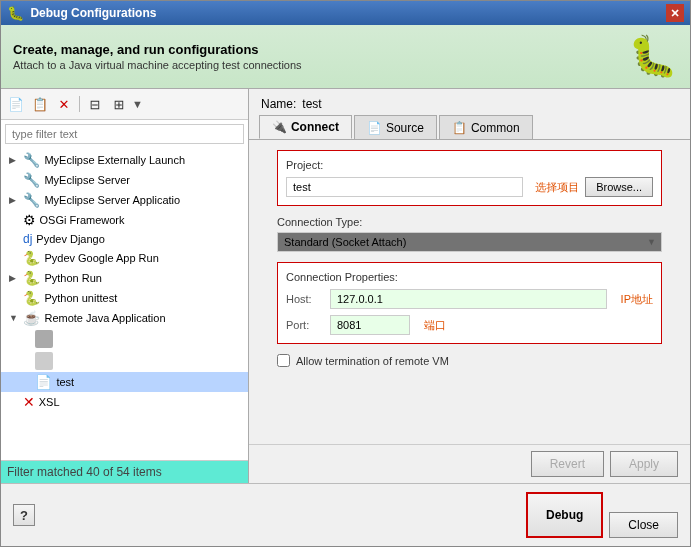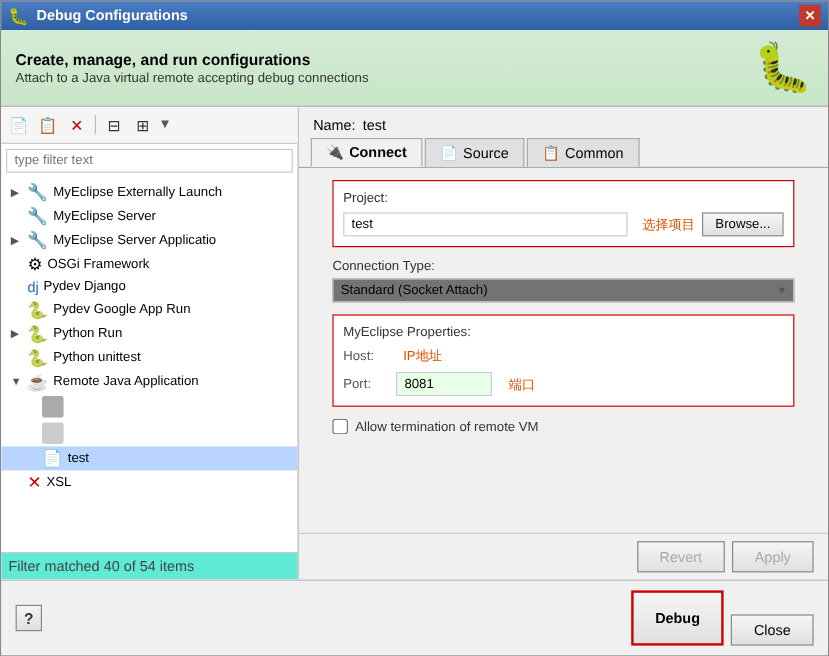--- a/index.html
+++ b/index.html
@@ -426,21 +426,21 @@
 
   <div class="title-bar">
     <span style="font-size:14px;">🐛</span>
     <span class="title-bar-text">Debug Configurations</span>
     <button class="title-bar-close">✕</button>
   </div>
 
   <div class="header-area">
     <div class="header-text">
       <h2>Create, manage, and run configurations</h2>
-      <p>Attach to a Java virtual remote accepting debug connections</p>
+      <p>Attach to a Java virtual machine accepting test connections</p>
     </div>
     <div style="font-size:40px;">🐛</div>
   </div>
 
   <div class="main-content">
 
     <div class="sidebar">
       <div class="sidebar-toolbar">
         <button class="toolbar-btn" title="New">📄</button>
         <button class="toolbar-btn" title="Duplicate">📋</button>
@@ -559,24 +559,25 @@
           <span class="connection-type-label">Connection Type:</span>
           <div class="select-wrapper">
             <select class="select-dropdown">
               <option>Standard (Socket Attach)</option>
               <option>Standard (Socket Listen)</option>
             </select>
           </div>
         </div>
 
         <div class="section-box">
-          <div class="section-label">MyEclipse Properties:</div>
+          <div class="section-label">Connection Properties:</div>
           <div class="host-port-section">
             <div class="field-row">
               <span class="field-label">Host:</span>
+              <input class="field-input highlight" type="text" value="127.0.0.1" style="">
               <span class="hint-text">IP地址</span>
             </div>
             <div class="field-row">
               <span class="field-label">Port:</span>
               <input class="field-input highlight" type="text" value="8081" style="max-width: 80px;">
               <span class="hint-text">端口</span>
             </div>
           </div>
         </div>
 

